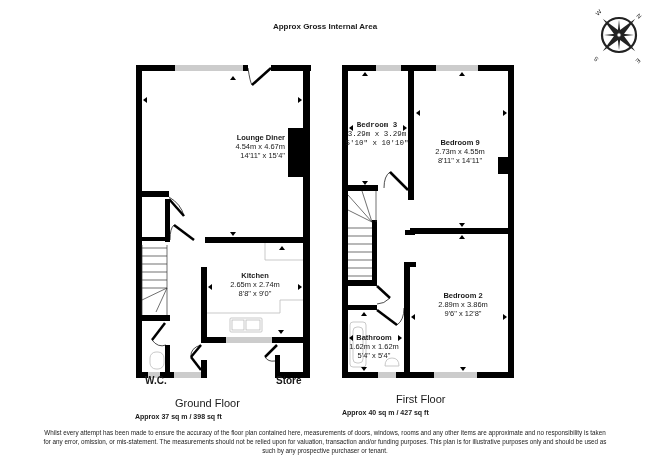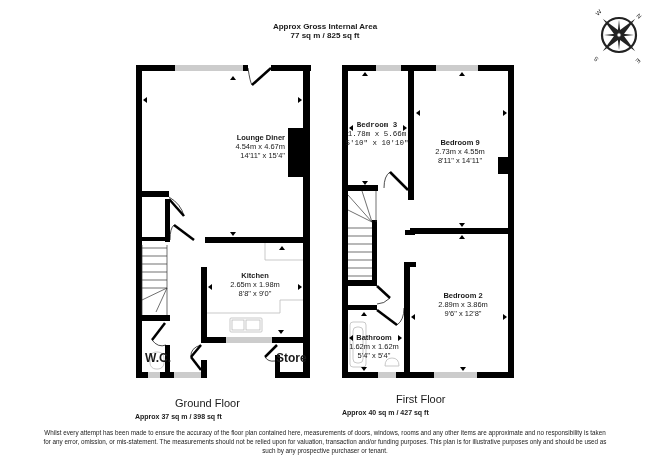--- a/index.html
+++ b/index.html
@@ -5,30 +5,29 @@
   html, body { margin:0; padding:0; background:#ffffff; }
   body { width:650px; height:471px; position:relative; overflow:hidden; font-family:"Liberation Sans", sans-serif; color:#1a1a1a; }
   .abs { position:absolute; }
   .title { left:0; width:650px; top:22px; text-align:center; font-size:8px; font-weight:bold; line-height:9px; }
   .plan { position:absolute; left:0; top:0; }
   .room-label { position:absolute; text-align:center; font-size:7.5px; line-height:9px; color:#1a1a1a; }
   .room-label .nm { font-weight:bold; display:block; }
   .room-label .dim { display:block; }
   .floor-name { position:absolute; font-size:11px; line-height:13px;margin-left:40px; }
   .floor-area { position:absolute; font-size:7px; font-weight:bold; line-height:9px; }
-  .small-label { position:absolute; font-size:12px; font-weight:bold; }
+  .small-label { position:absolute; font-size:10px; font-weight:bold;margin-top:24px; }
   .disclaimer { position:absolute; left:40px; width:570px; top:428px; font-size:6.3px; line-height:9.2px; text-align:center; color:#222; }
   .compass { position:absolute; left:590px; top:6px; width:58px; height:58px; }
 </style>
 </head>
 <body>
 
 <div class="abs title">
   <div>Approx Gross Internal Area</div>
-  <div>77 sq m / 825 sq ft</div>
 </div>
 
 <svg class="compass" viewBox="0 0 58 58">
   <circle cx="29" cy="29" r="17" fill="none" stroke="#222" stroke-width="2.2"></circle>
   <g transform="rotate(45 29 29)" fill="#222">
     <polygon points="29,6 32,26 29,29 26,26"></polygon>
     <polygon points="29,52 26,32 29,29 32,32"></polygon>
     <polygon points="6,29 26,26 29,29 26,32"></polygon>
     <polygon points="52,29 32,32 29,29 32,26"></polygon>
   </g>
@@ -239,29 +238,29 @@
   </g>
 </svg>
 
 <div class="room-label" style="left:175px; top:133px; width:110px;text-align:right;">
   <span class="nm">Lounge Diner</span>
   <span class="dim">4.54m x 4.67m</span>
   <span class="dim">14'11" x 15'4"</span>
 </div>
 <div class="room-label" style="left:205px; top:271px; width:100px;">
   <span class="nm">Kitchen</span>
-  <span class="dim">2.65m x 1.98m</span>
+  <span class="dim">2.65m x 2.74m</span>
   <span class="dim">8'8" x 9'0"</span>
 </div>
 <div class="small-label" style="left:145px; top:351px;">W.C.</div>
 <div class="small-label" style="left:276px; top:351px;">Store</div>
 
 <div class="room-label" style="left:345px; top:121px; width:64px;font-family:Liberation Mono, monospace;">
   <span class="nm">Bedroom 3</span>
-  <span class="dim">1.78m x 5.66m</span>
+  <span class="dim">3.29m x 3.29m</span>
   <span class="dim">5'10" x 10'10"</span>
 </div>
 <div class="room-label" style="left:420px; top:138px; width:80px;">
   <span class="nm">Bedroom 9</span>
   <span class="dim">2.73m x 4.55m</span>
   <span class="dim">8'11" x 14'11"</span>
 </div>
 <div class="room-label" style="left:418px; top:291px; width:90px;">
   <span class="nm">Bedroom 2</span>
   <span class="dim">2.89m x 3.86m</span>

